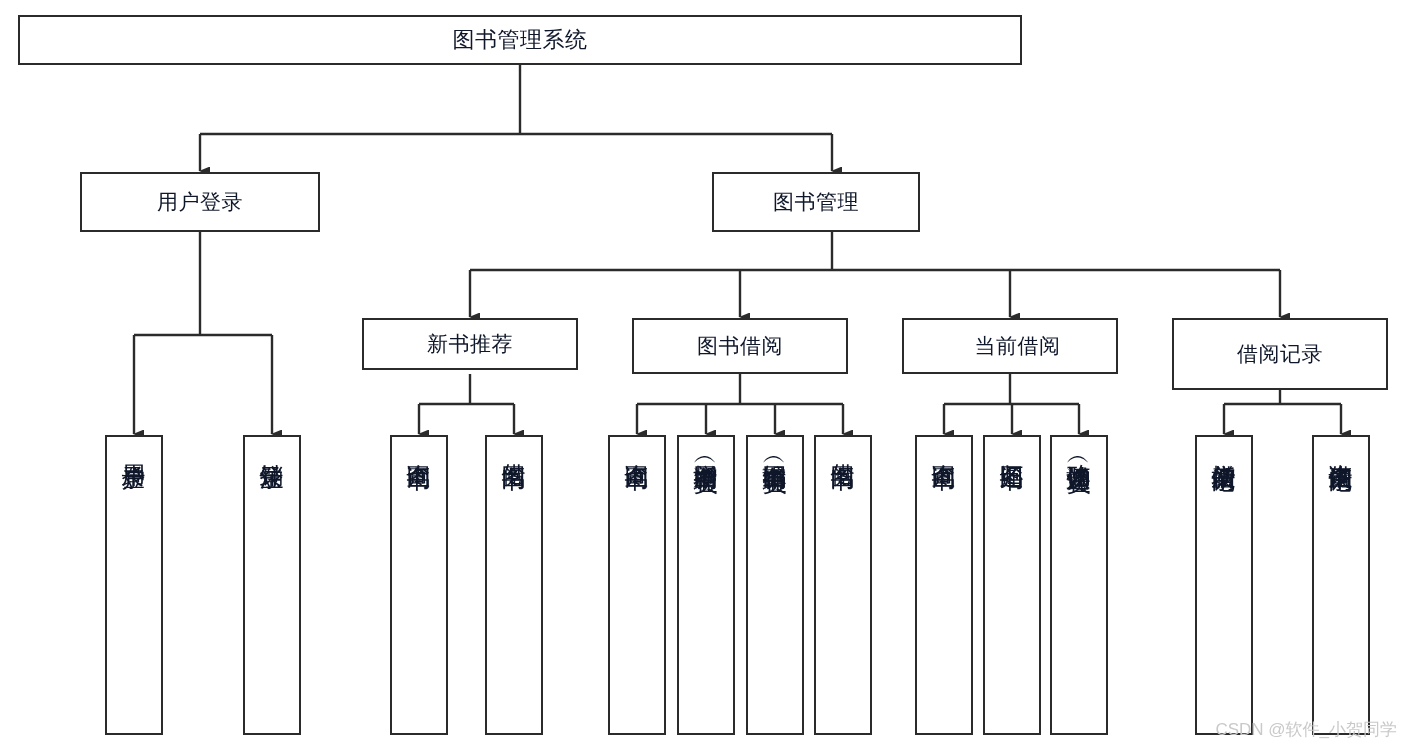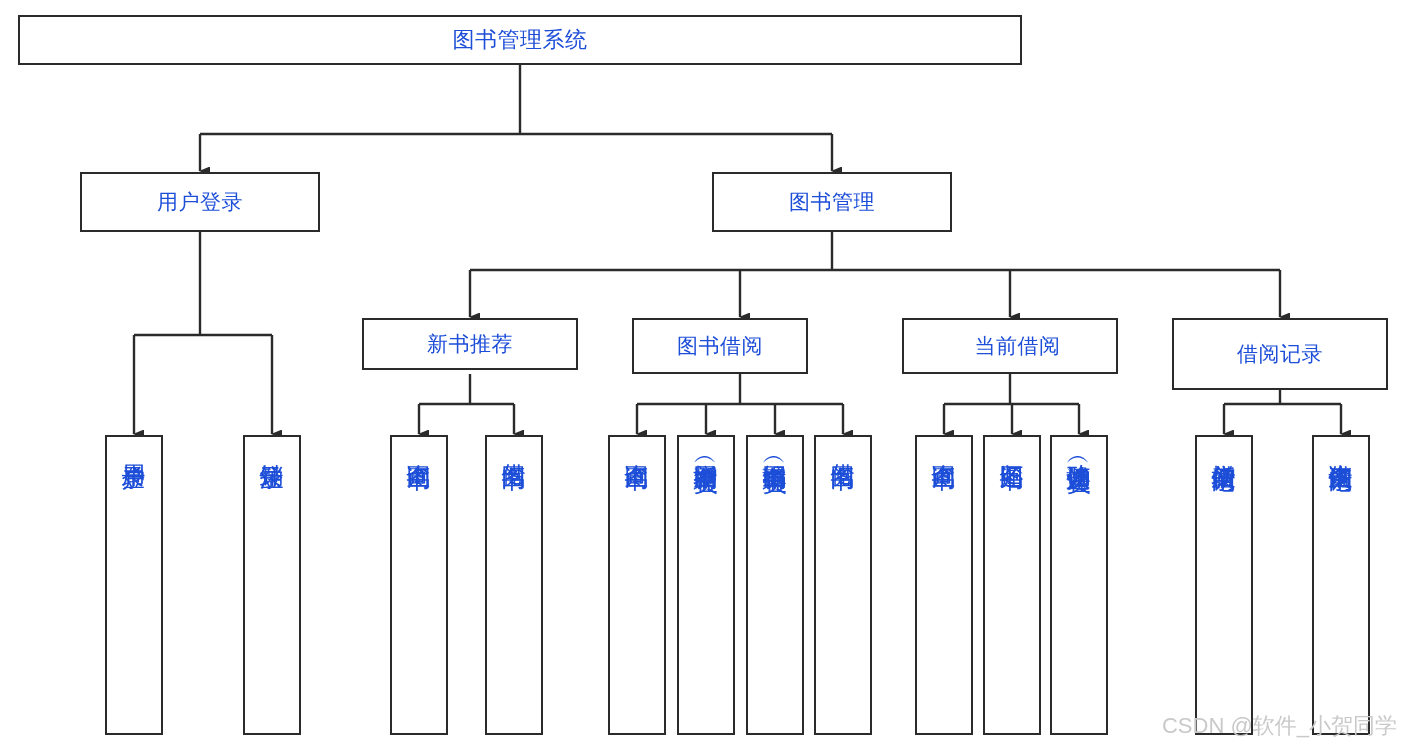--- a/index.html
+++ b/index.html
@@ -29,21 +29,21 @@
     pointer-events: none;
   }
   .node {
     position: absolute;
     box-sizing: border-box;
     background: #ffffff;
     border: 2px solid #2b2b2b;
     display: flex;
     align-items: center;
     justify-content: center;
-    color: #1d4ed8;
+    color: #0f172a;
   }
   .node-h .node-label {
     font-size: 21px;
     line-height: 1.2;
     letter-spacing: 0.5px;
     white-space: nowrap;
   }
   .node-root .node-label {
     font-size: 22px;
   }
@@ -58,21 +58,21 @@
     font-size: 24px;
     line-height: 1.05;
     letter-spacing: 1px;
     white-space: nowrap;
     display: block;
   }
   #watermark {
     position: absolute;
     right: 8px;
     bottom: 6px;
-    font-size: 22px;
+    font-size: 17px;
     color: #c9c9c9;
     white-space: nowrap;
     user-select: none;
   }
 </style>
 </head>
 <body>
 
 <div id="diagram-root">
 
@@ -119,27 +119,27 @@
       </g>
   </svg>
 
   <div id="node-layer">
       <div class="node node-h node-root" style="left: 18px; top: 15px; width: 1004px; height: 50px;">
         <span class="node-label">图书管理系统</span>
       </div>
       <div class="node node-h" style="left: 80px; top: 172px; width: 240px; height: 60px;">
         <span class="node-label">用户登录</span>
       </div>
-      <div class="node node-h" style="left: 712px; top: 172px; width: 240px; height: 60px;">
+      <div class="node node-h" style="left: 712px; top: 172px; width: 208px; height: 60px;">
         <span class="node-label">图书管理</span>
       </div>
       <div class="node node-h" style="left: 362px; top: 318px; width: 216px; height: 52px;">
         <span class="node-label">新书推荐</span>
       </div>
-      <div class="node node-h" style="left: 632px; top: 318px; width: 176px; height: 56px;">
+      <div class="node node-h" style="left: 632px; top: 318px; width: 216px; height: 56px;">
         <span class="node-label">图书借阅</span>
       </div>
       <div class="node node-h" style="left: 902px; top: 318px; width: 216px; height: 56px; padding-left: 15px;">
         <span class="node-label">当前借阅</span>
       </div>
       <div class="node node-h" style="left: 1172px; top: 318px; width: 216px; height: 72px;">
         <span class="node-label">借阅记录</span>
       </div>
       <div class="node node-v" style="left: 105px; top: 435px; width: 58px; height: 300px;">
         <span class="node-label">用户登录</span>

